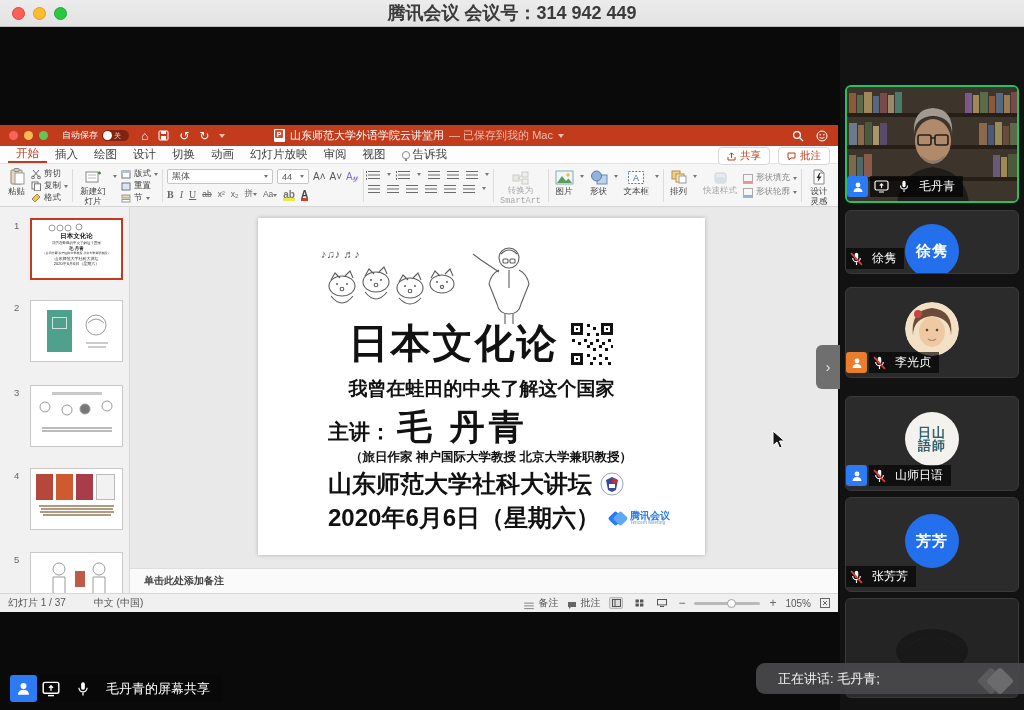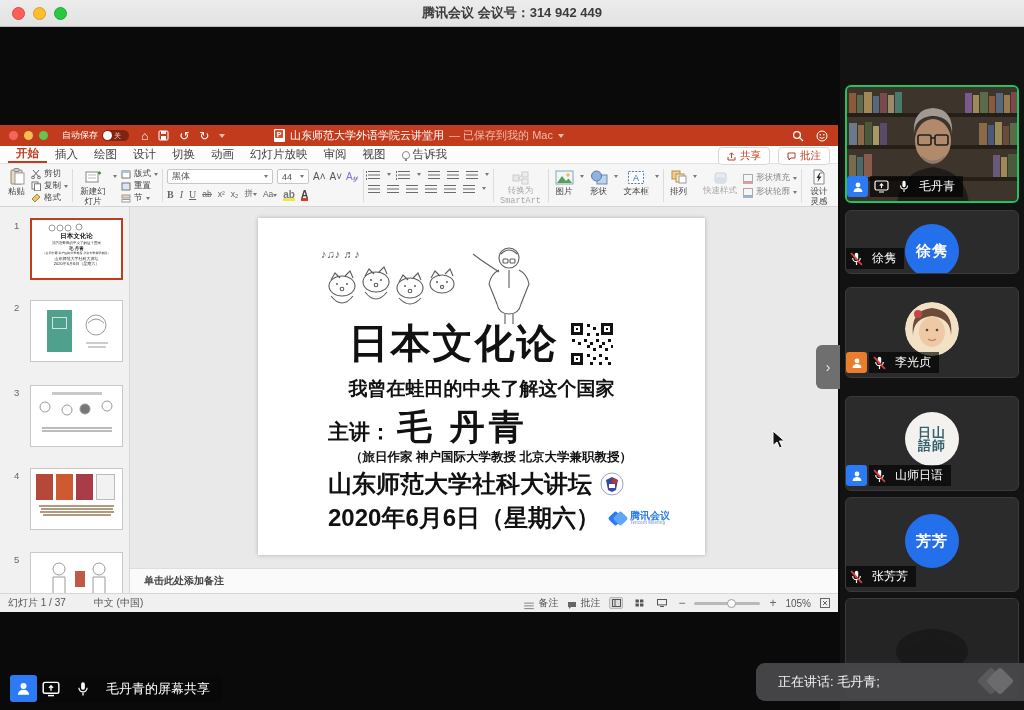--- a/index.html
+++ b/index.html
@@ -9,21 +9,21 @@
 
   
   .macbar { position:absolute; left:0; top:0; width:1024px; height:27px;
     background:linear-gradient(#ececec,#e2e2e2); border-bottom:1px solid #bdbdbd;
     display:flex; align-items:center; }
   .macbar .lights { position:absolute; left:12px; top:7px; display:flex; gap:8px; }
   .light { width:13px; height:13px; border-radius:50%; }
   .light.red{ background:#ff5f57; border:1px solid #e0443e; }
   .light.yellow{ background:#febc2e; border:1px solid #d9a022; }
   .light.green{ background:#28c840; border:1px solid #1faa33; }
-  .macbar .title { width:100%; text-align:center; font-size:13px; color:#3b3b3b; font-weight:bold; }
+  .macbar .title { width:100%; text-align:center; font-size:18px; color:#3b3b3b; font-weight:bold; }
 
   
   .ppt { position:absolute; left:0; top:125px; width:838px; height:487px; background:#f5f5f5; }
   .ppt-titlebar { position:relative; height:21px; background:#c13b1c; display:flex; align-items:center; color:#fff; }
   .ppt-lights { display:flex; gap:6px; margin-left:9px; }
   .plight { width:9px; height:9px; border-radius:50%; }
   .plight.red{background:#f6655a;} .plight.yellow{background:#f5bd4f;} .plight.green{background:#62c554;}
   .autosave { display:flex; align-items:center; gap:4px; margin-left:14px; font-size:9px; }
   .toggle { display:flex; align-items:center; width:27px; height:11px; background:#7e2410; border-radius:6px; padding:1px; gap:2px; }
   .toggle .knob { width:9px; height:9px; background:#fff; border-radius:50%; }
@@ -34,21 +34,21 @@
   .ppt-doc-title { position:absolute; left:0; right:0; display:flex; justify-content:center; align-items:center; gap:5px; font-size:11px; pointer-events:none; }
   .docicon { width:11px; height:13px; background:#fff; border-radius:1px; position:relative; }
   .docicon::after{ content:"P"; position:absolute; left:1px; top:1px; width:8px; height:8px; background:#d35230; color:#fff; font-size:7px; font-weight:bold; display:flex; align-items:center; justify-content:center; border-radius:1px;}
   .doc-status { color:#f0beae; }
   .tb-right { position:absolute; right:10px; display:flex; gap:12px; align-items:center; }
 
   
   .ppt-tabs { position:relative; height:18px; background:#fdfdfd; border-bottom:1px solid #e3e3e3;
     display:flex; align-items:stretch; padding-left:8px; }
   .tab { font-size:11.5px; color:#3c3c3c; padding:0 8px; display:flex; align-items:center; gap:3px; }
-  .tab.active { color:#c13b1c; border-bottom:2px solid #c13b1c; font-weight:bold; }
+  .tab.active { color:#c13b1c; border-bottom:2px solid #c13b1c; font-weight:normal; }
   .bulb { width:8px; height:8px; border:1px solid #888; border-radius:50% 50% 40% 40%; position:relative; }
   .bulb::after{content:""; position:absolute; left:2px; bottom:-3px; width:2px; height:2px; background:#888;}
   .tabs-right { position:absolute; right:8px; top:1px; display:flex; gap:8px; }
   .pill-btn { display:flex; align-items:center; gap:4px; border:1px solid #d8d8d8; border-radius:4px;
     background:#fff; color:#c13b1c; font-size:10.5px; padding:1px 8px; }
 
   
   .ribbon { height:43px; background:#f6f6f6; border-bottom:1px solid #d5d5d5; display:flex; align-items:stretch; padding:3px 4px 2px 6px; overflow:hidden; }
   .rdiv { width:1px; background:#dcdcdc; margin:2px 4px; }
   .rgroup { display:flex; gap:4px; align-items:flex-start; }
@@ -137,21 +137,21 @@
   .role-badge { width:21px; height:21px; border-radius:3px; display:flex; align-items:center; justify-content:center; margin-right:2px; }
   .role-badge.blue{ background:#2d7bf4; } .role-badge.orange{ background:#e87d2e; }
   .name-chip { display:flex; align-items:center; gap:9px; background:rgba(0,0,0,.65); padding:2px 8px 2px 4px; color:#fff; font-size:12px; height:21px; }
   .seal-av { background:#f4f2ee; color:#33606d; font-family:"DejaVu Serif","Liberation Serif",serif; }
   .seal-grid { display:grid; grid-template-columns:14px 14px; line-height:13px; font-size:13px; font-weight:bold; text-align:center; }
 
   
   .share-overlay { position:absolute; left:10px; top:675px; display:flex; align-items:center; z-index:50; }
   .share-badge-blue { width:27px; height:27px; background:#2d7bf4; border-radius:3px; display:flex; align-items:center; justify-content:center; }
   .share-chip { display:flex; align-items:center; gap:16px; background:rgba(8,8,8,.88); height:27px; padding:0 12px 0 5px; color:#fff; font-size:13px; }
-  .speakbar { position:absolute; left:756px; top:663px; width:268px; height:38px; background:rgba(72,72,74,.95); border-radius:9px 0 0 9px; display:flex; align-items:center; z-index:40; }
+  .speakbar { position:absolute; left:756px; top:663px; width:268px; height:31px; background:rgba(72,72,74,.95); border-radius:9px 0 0 9px; display:flex; align-items:center; z-index:40; }
   .speakbar .txt { margin-left:22px; font-size:13px; color:#f2f2f2; }
   .wm { position:absolute; right:14px; top:8px; display:flex; }
   .wdia { width:20px; height:20px; transform:rotate(45deg); border-radius:3px; }
 </style>
 </head>
 <body>
 
 <div class="stage">
 
   <div class="macbar">

